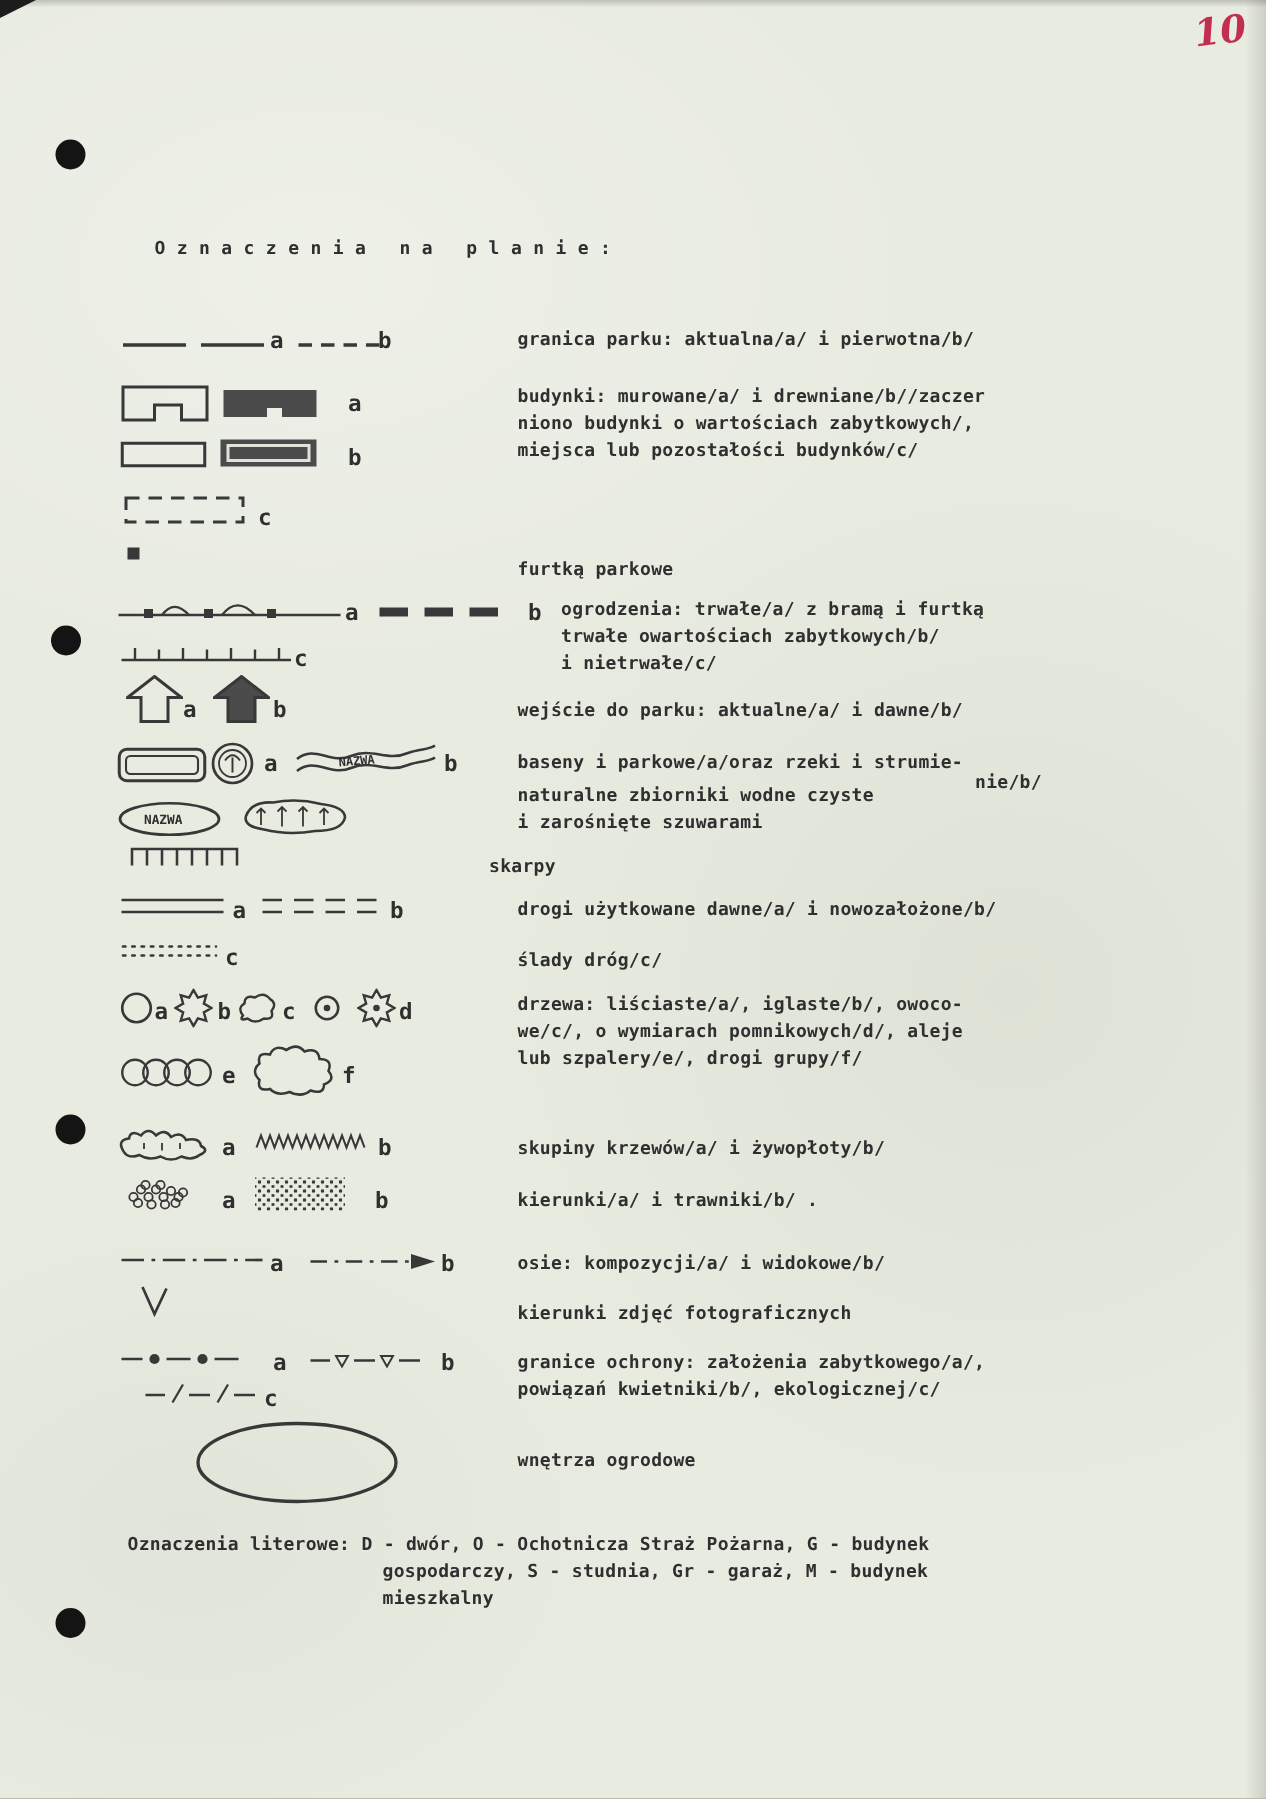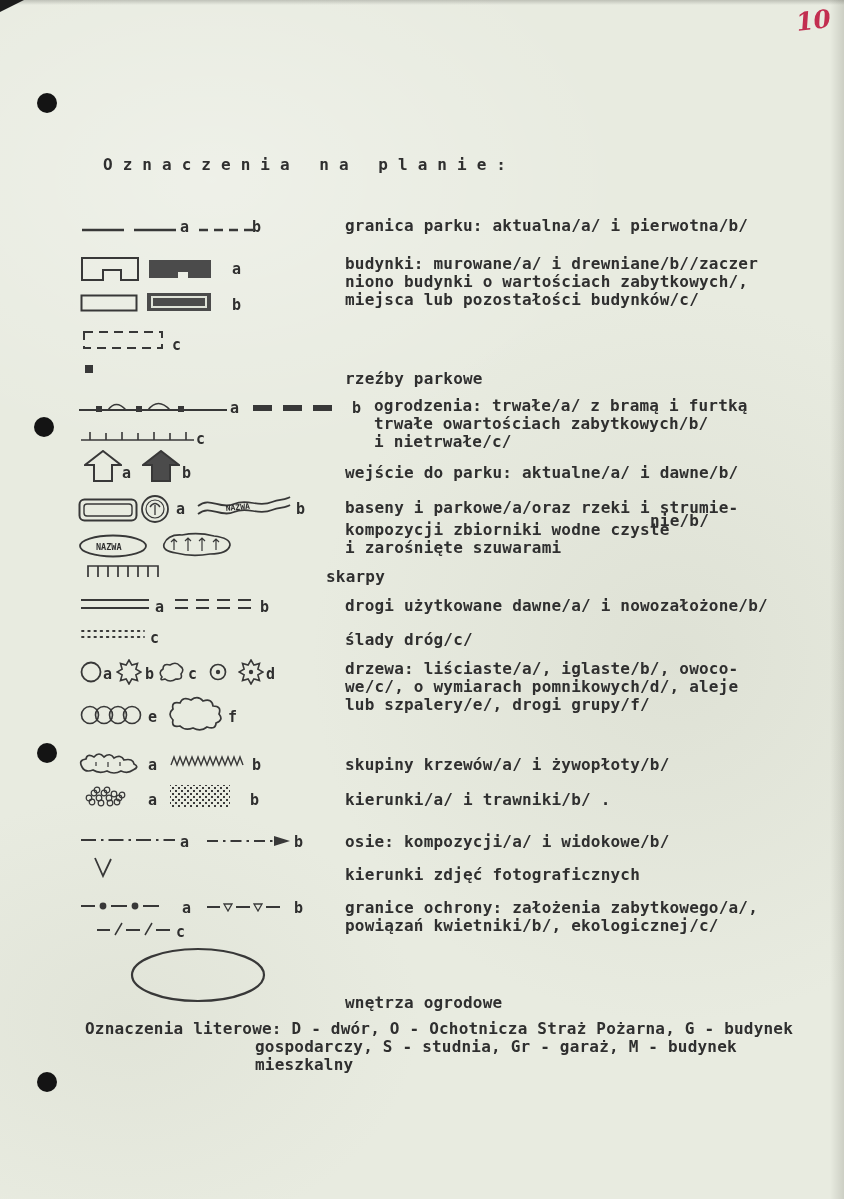--- a/index.html
+++ b/index.html
@@ -8,21 +8,21 @@
   .mottle{position:absolute;inset:0;pointer-events:none;background:
     radial-gradient(ellipse 600px 400px at 25% 15%, rgba(255,255,255,.28), rgba(255,255,255,0) 70%),
     radial-gradient(ellipse 520px 520px at 80% 55%, rgba(193,196,180,.25), rgba(193,196,180,0) 70%),
     radial-gradient(ellipse 420px 320px at 15% 85%, rgba(200,203,188,.22), rgba(200,203,188,0) 70%);}
   .edge-r{position:absolute;top:0;right:0;width:14px;height:100%;
     background:linear-gradient(to right, rgba(0,0,0,0), rgba(60,60,50,.16));}
   .edge-t{position:absolute;left:0;top:0;width:100%;height:5px;
     background:linear-gradient(to bottom, rgba(40,40,35,.22), rgba(0,0,0,0));}
   .corner-tl{position:absolute;left:0;top:0;width:0;height:0;
     border-left:24px solid #1c1c1c;border-bottom:12px solid transparent;}
-  .t{position:absolute;font-size:16px;font-weight:bold;color:#2f2f2f;letter-spacing:.2px;
+  .t{position:absolute;font-size:12px;font-weight:bold;color:#2f2f2f;letter-spacing:.2px;
      white-space:pre;line-height:18px;}
   .lab{position:absolute;font-size:15px;font-weight:bold;color:#2f2f2f;}
   .sym{position:absolute;}
   .sym svg{display:block;}
   .hole{position:absolute;width:20px;height:20px;border-radius:50%;background:#141414;}
   .pageno{position:absolute;left:796px;top:6px;font-family:"DejaVu Serif","Liberation Serif",serif;
     font-style:italic;font-weight:bold;font-size:25px;color:#c22e50;transform:rotate(-7deg);}
   .stipple{position:absolute;width:60px;height:22px;
     background-image:radial-gradient(#3a3a3a 1px, rgba(0,0,0,0) 1.4px),
                      radial-gradient(#3a3a3a .8px, rgba(0,0,0,0) 1.2px);
@@ -96,21 +96,21 @@
       </span>
     <span class="lab" style="left:172px;top:336px">c</span>
   </div>
 
   <div>
     <span class="sym" style="left:84px;top:364px">
       <svg width="10" height="10">
           <rect x="1" y="1" width="8" height="8" fill="#383838"></rect>
         </svg>
       </span>
-    <div class="t" style="left:345px;top:370px">rzeźby parkowe</div>
+    <div class="t" style="left:345px;top:370px">furtką parkowe</div>
   </div>
 
   <div>
     <span class="sym" style="left:78px;top:396px">
       <svg width="150" height="20">
         <path d="M1 14 H149" stroke="#383838" stroke-width="1.8" fill="none"></path>
         <rect x="18" y="10" width="6" height="6" fill="#383838"></rect>
         <rect x="58" y="10" width="6" height="6" fill="#383838"></rect>
         <rect x="100" y="10" width="6" height="6" fill="#383838"></rect>
         <path d="M30 14 Q38 3 48 14 M70 14 Q80 1 92 14" stroke="#383838" stroke-width="1.5" fill="none"></path>
@@ -168,21 +168,21 @@
     <span class="sym" style="left:196px;top:492px">
       <svg width="96" height="28">
         <path d="M2 14 C14 4 24 18 38 12 C52 6 62 16 76 10 C84 7 90 8 94 5" fill="none" stroke="#383838" stroke-width="1.7"></path>
         <path d="M2 22 C14 12 24 26 38 20 C52 14 62 24 76 18 C84 15 90 16 94 13" fill="none" stroke="#383838" stroke-width="1.7"></path>
         <text x="30" y="19" font-size="8" font-weight="bold" fill="#2e2e2e" font-family="DejaVu Sans Mono, monospace" transform="rotate(-5 30 19)">NAZWA</text>
       </svg>
       </span>
     <span class="lab" style="left:296px;top:500px">b</span>
     <div class="t" style="left:345px;top:499px">baseny i parkowe/a/oraz rzeki i strumie-</div>
     <div class="t" style="left:650px;top:512px">nie/b/</div>
-    <div class="t" style="left:345px;top:521px">kompozycji zbiorniki wodne czyste</div>
+    <div class="t" style="left:345px;top:521px">naturalne zbiorniki wodne czyste</div>
     <div class="t" style="left:345px;top:539px">i zarośnięte szuwarami</div>
     <span class="sym" style="left:78px;top:534px">
       <svg width="70" height="24">
           <ellipse cx="35" cy="12" rx="33" ry="10.5" fill="none" stroke="#383838" stroke-width="1.8"></ellipse>
         <text x="18" y="15.5" font-size="8.5" font-weight="bold" fill="#2e2e2e" font-family="DejaVu Sans Mono, monospace">NAZWA</text>
         </svg>
       </span>
     <span class="sym" style="left:158px;top:530px">
       <svg width="76" height="28">
         <path d="M6 14 Q10 4 24 5 Q40 2 56 6 Q72 8 72 15 Q70 24 52 24 Q34 27 18 23 Q4 21 6 14 Z" fill="none" stroke="#383838" stroke-width="1.7"></path>
@@ -372,21 +372,21 @@
       </span>
     <span class="lab" style="left:176px;top:923px">c</span>
   </div>
 
   <div>
     <span class="sym" style="left:128px;top:946px">
       <svg width="140" height="58">
           <ellipse cx="70" cy="29" rx="66" ry="26" fill="none" stroke="#383838" stroke-width="2.2"></ellipse>
         </svg>
       </span>
-    <div class="t" style="left:345px;top:994px">wnętrza ogrodowe</div>
+    <div class="t" style="left:345px;top:964px">wnętrza ogrodowe</div>
   </div>
 
   <div>
     <div class="t" style="left:85px;top:1020px">Oznaczenia literowe: D - dwór, O - Ochotnicza Straż Pożarna, G - budynek</div>
     <div class="t" style="left:255px;top:1038px">gospodarczy, S - studnia, Gr - garaż, M - budynek</div>
     <div class="t" style="left:255px;top:1056px">mieszkalny</div>
   </div>
 </div>
 
 </body></html>

